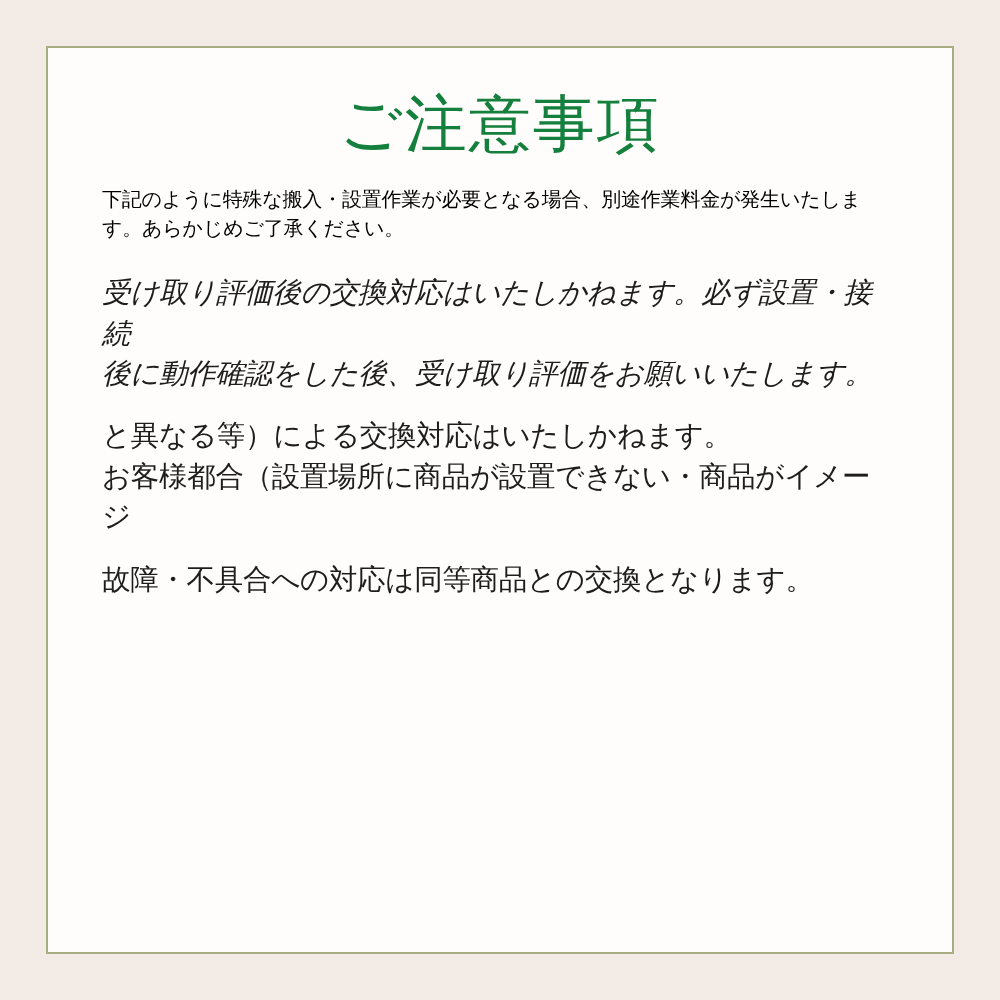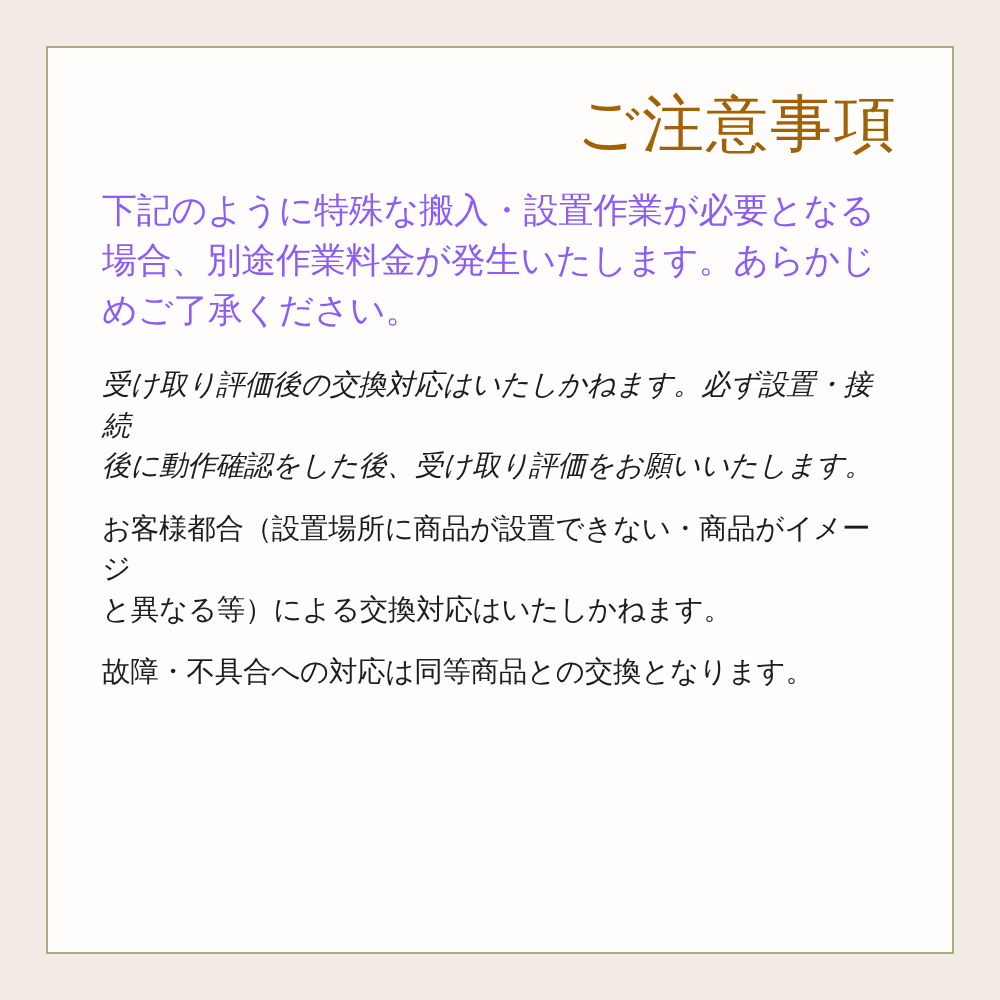--- a/index.html
+++ b/index.html
@@ -24,32 +24,32 @@
   .card {
     position: relative;
     box-sizing: border-box;
     width: 908px;
     height: 908px;
     background: #fffdfb;
     border: 2px solid #a8ad82;
     padding: 34px 54px 30px 54px;
   }
   .title {
-    text-align: right;
+    text-align: center;
     font-size: 62px;
     line-height: 1.15;
-    color: #a16207;
+    color: #15803d;
     font-weight: 400;
     letter-spacing: 2px;
     margin: 6px 0 26px 0;
   }
   .lead {
-    font-size: 35px;
+    font-size: 20px;
     line-height: 1.42;
-    color: #8b5cf6;
+    color: #000000;
     letter-spacing: -0.2px;
     margin: 0 0 14px 0;
   }
   .bullets {
     list-style: none;
     margin: 0 0 20px 0;
     padding: 0 0 0 26px;
   }
   .bullets li {
     font-size: 27.5px;
@@ -85,22 +85,22 @@
     <p class="lead">下記のように特殊な搬入・設置作業が必要となる場合、別途作業料金が発生いたします。あらかじめご了承ください。</p>
 
 
     <div class="para spacer-top">
       <span class="l">受け取り評価後の交換対応はいたしかねます。必ず設置・接続</span>
       <span class="l">後に動作確認をした後、受け取り評価をお願いいたします。</span>
     </div>
 
 
     <div class="para">
+      <span class="l">と異なる等）による交換対応はいたしかねます。</span>
       <span class="l">お客様都合（設置場所に商品が設置できない・商品がイメージ</span>
-      <span class="l">と異なる等）による交換対応はいたしかねます。</span>
     </div>
 
     <div class="para">
       <span class="l">故障・不具合への対応は同等商品との交換となります。</span>
     </div>
 
   </div>
 </div>
 
 </body></html>

